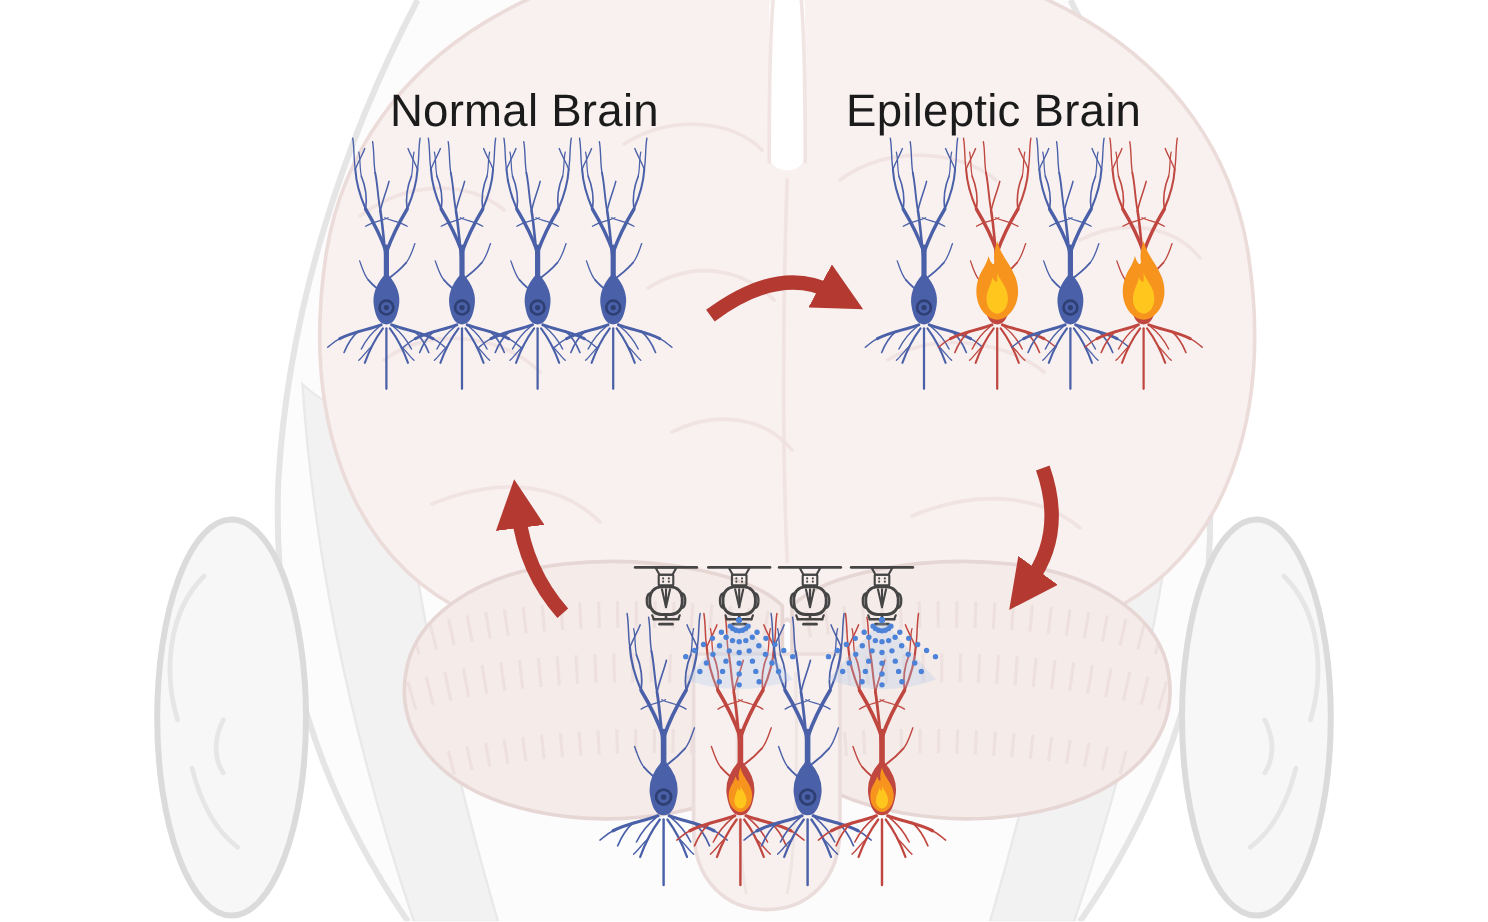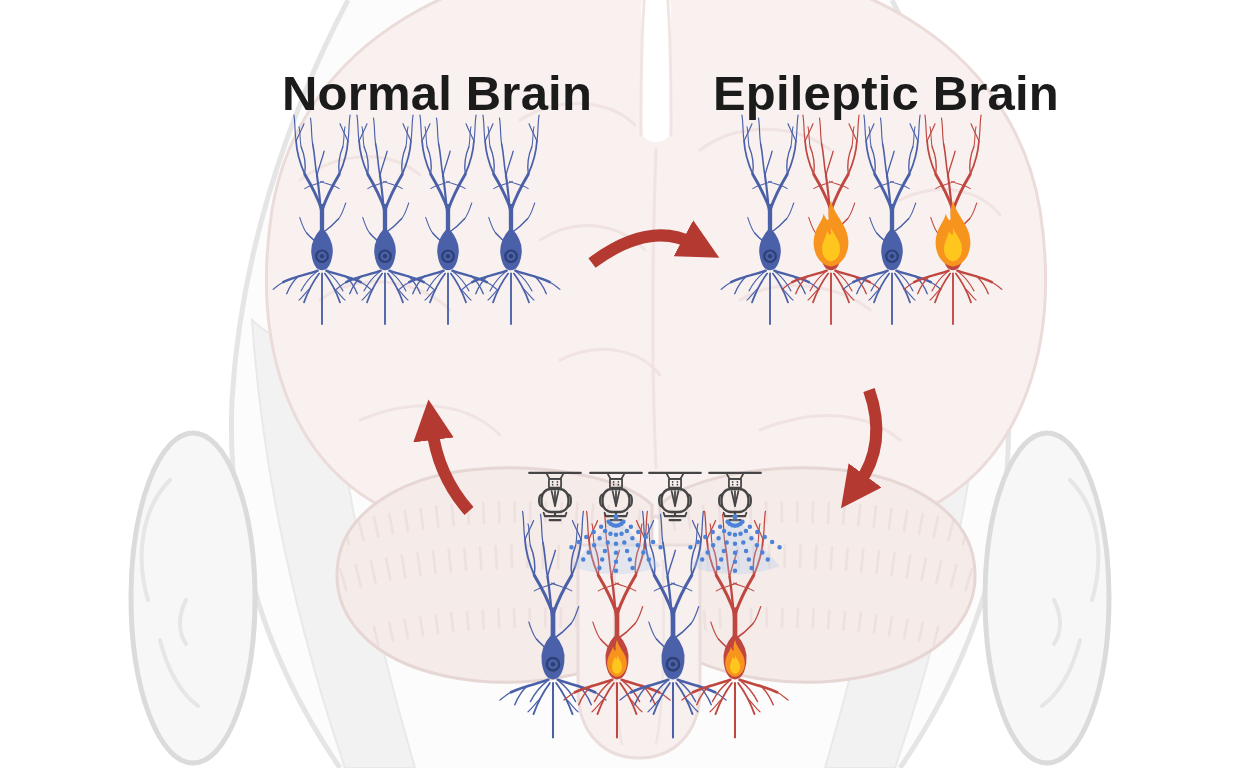--- a/index.html
+++ b/index.html
@@ -1,22 +1,22 @@
 <!DOCTYPE html>
 <html style="--text: #1B1B1B; --neuron-blue: #4A60A8; --neuron-blue-dark: #2E3F74; --neuron-red: #C04740; --neuron-red-dark: #8E332D; --flame-orange: #F7941E; --flame-yellow: #FFC61E; --arrow-red: #B43A31; --spray-blue: #4C82D8; --spray-halo: #AEC8EC; --sprinkler-gray: #454545; --brain-fill: #F8F1F0; --brain-line: #EBDCDA; --cerebellum-fill: #F5EBE9; --cerebellum-line: #E6D6D4; --ear-fill: #F8F7F7; --head-line: #E5E5E5;"><head>
 <meta charset="utf-8">
 <style>
   html,body{margin:0;padding:0;background:#ffffff;}
   #stage{position:relative;width:1240px;height:768px;overflow:hidden;background:#ffffff;
          font-family:"Liberation Sans", sans-serif;}
   #stage svg{position:absolute;left:0;top:0;}
   .label{position:absolute;text-align:center;color:var(--text,#1b1b1b);
-         font-size:49px;font-weight:700;letter-spacing:.2px;line-height:46px;}
+         font-size:38px;font-weight:400;letter-spacing:.2px;line-height:46px;}
   #label-normal{left:237px;top:70px;width:400px;}
-  #label-epileptic{left:659px;top:70px;width:400px;text-align:right;}
+  #label-epileptic{left:628px;top:70px;width:400px;}
   #label-therapy{left:448px;top:358px;width:400px;}
   
   .neuron-blue{--c:var(--neuron-blue);--cd:var(--neuron-blue-dark);}
   .neuron-red{--c:var(--neuron-red);--cd:var(--neuron-red-dark);}
   .bg-head{fill:#FDFCFC;}
   .bg-head-edge{fill:none;stroke:var(--head-line,#E5E5E5);stroke-width:5;}
   .bg-neck{fill:#F3F2F2;stroke:#EAE9E9;stroke-width:2;}
   .bg-ear{fill:var(--ear-fill,#F8F7F7);stroke:#DBDBDB;stroke-width:5;}
   .bg-ear-line{fill:none;stroke:#E7E6E6;stroke-width:4;stroke-linecap:round;}
   .bg-brain{fill:var(--brain-fill,#F8F1F0);stroke:var(--brain-line,#EBDCDA);stroke-width:3;}

